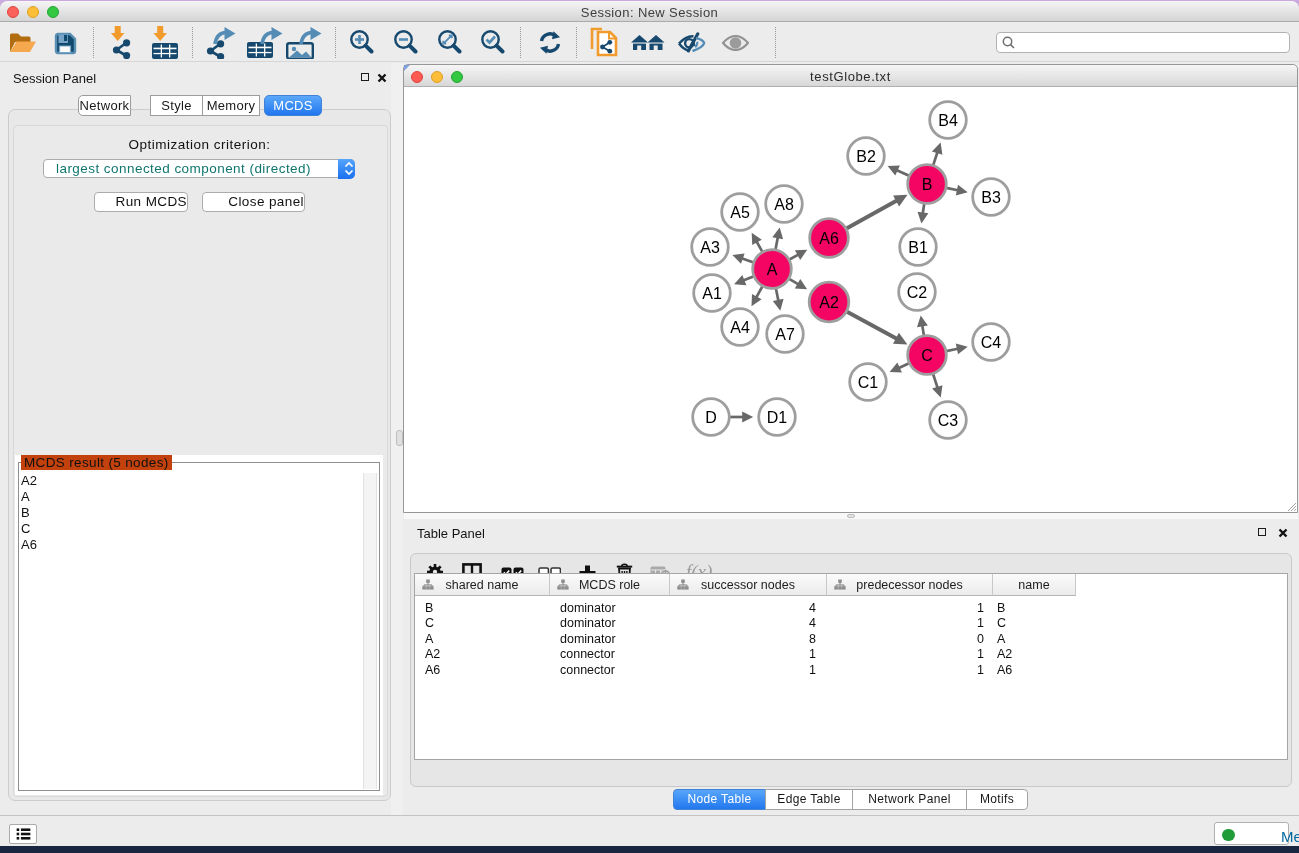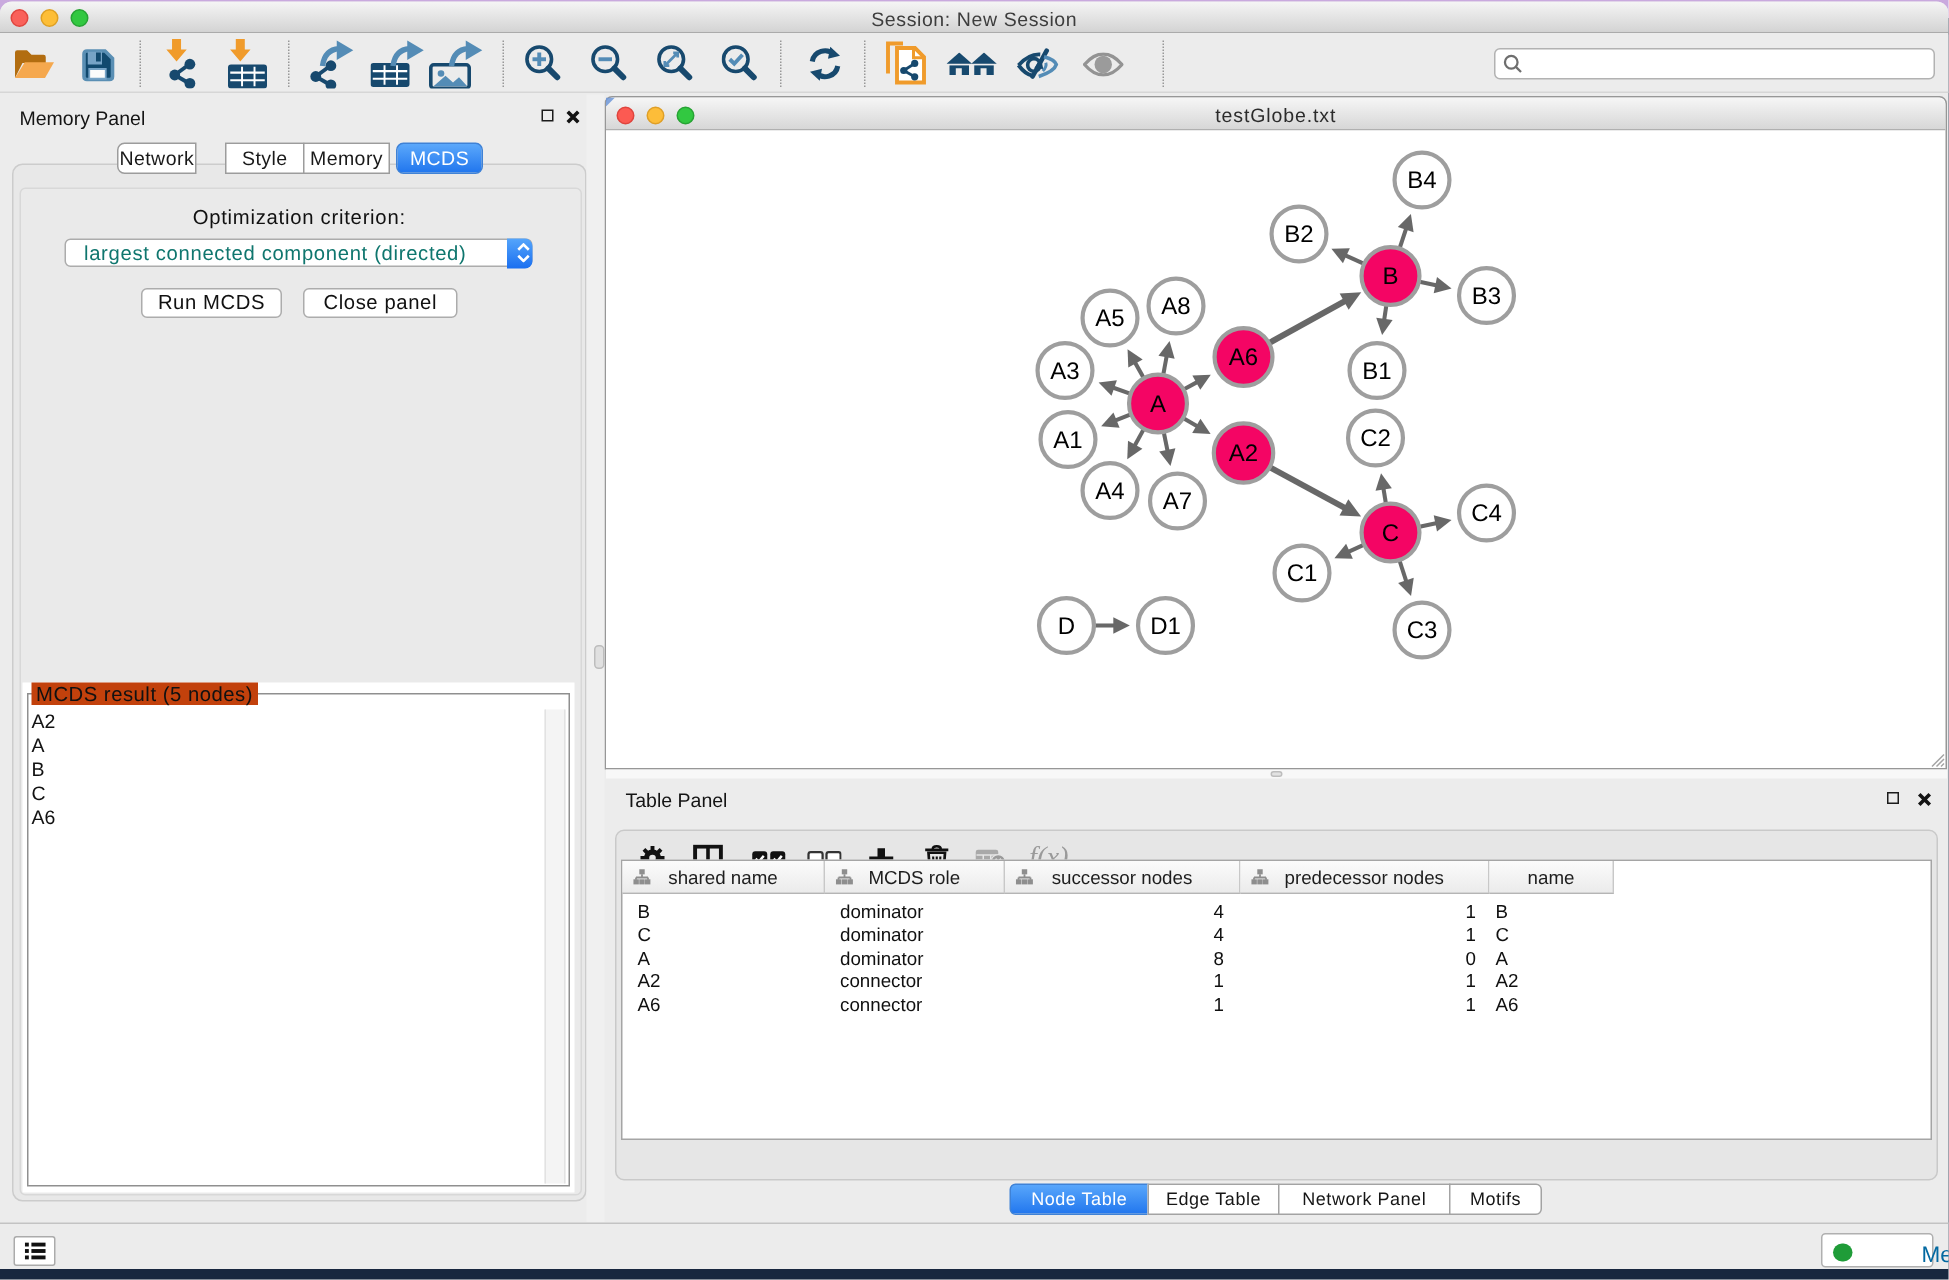--- a/index.html
+++ b/index.html
@@ -11,21 +11,21 @@
 #apptitle{position:absolute;left:0;top:5px;width:1299px;text-align:center;font-size:13px;letter-spacing:0.4px;color:#3d3d3d}
 #toolbar{position:absolute;left:0;top:23px;width:1299px;height:39px;background:#ececec;border-bottom:1px solid #d6d6d6}
 .tsep{position:absolute;top:27px;height:31px;width:0;border-left:1px dotted #989898}
 .tico{position:absolute}
 #searchbox{position:absolute;left:996px;top:32px;width:294px;height:21px;background:#fff;border:1px solid #b2b2b2;border-radius:4px}
 .ptitle{font-size:13px;color:#141414;position:absolute}
 .sqico{position:absolute;width:8px;height:8px;border:1.5px solid #1b1b1b}
 .tabs{position:absolute;height:20px}
 .tab{position:absolute;top:0;height:21px;background:#fff;border:1px solid #9c9c9c;font-size:13px;letter-spacing:0.3px;color:#191919;text-align:center;line-height:19px}
 .tabsel{background:linear-gradient(#5ba8fb,#2176ee);color:#fff;border-color:#3f82d6}
-.btn{position:absolute;background:#fff;border:1px solid #acacac;border-radius:4px;font-size:13.5px;letter-spacing:0.4px;color:#111;text-align:center}
+.btn{position:absolute;background:#fff;border:1px solid #acacac;border-radius:4px;font-size:13.5px;letter-spacing:0.4px;color:#111;text-align:right}
 #cp-outer{position:absolute;left:8px;top:109px;width:383px;height:692px;border:1px solid #cccccc;border-radius:7px;background:#e8e8e8}
 #cp-inner{position:absolute;left:12.5px;top:125px;width:375px;height:672px;border:1px solid #d8d8d8;border-radius:4px;background:#eaeaea}
 #mcds-white{position:absolute;left:15px;top:455px;width:368px;height:340px;background:#fff}
 #mcds-field{position:absolute;left:18px;top:462px;width:362px;height:329px;border:1px solid #8f8f8f}
 #mcds-legend{position:absolute;left:21px;top:455px;font-size:13.5px;letter-spacing:0.35px;color:#111;background:#c2410c;padding:0 3px}
 #mcds-list{position:absolute;left:21px;top:473px;font-size:13px;color:#111;line-height:15.9px}
 #mcds-sb{position:absolute;left:363px;top:473px;width:14px;height:316px;background:#f4f4f4;border-left:1px solid #e2e2e2;border-right:1px solid #e2e2e2}
 #netwin{position:absolute;left:403px;top:64px;width:895px;height:449px;background:#fff;border:1px solid #979797;border-radius:5px 5px 0 0}
 #nettitle{position:absolute;left:0;top:0;width:893px;height:22px;background:linear-gradient(#f6f6f6,#d7d7d7);border-bottom:1px solid #b0b0b0;border-radius:5px 5px 0 0}
 #netname{position:absolute;left:0;top:4px;width:893px;text-align:center;font-size:13px;letter-spacing:0.6px;color:#2b2b2b}
@@ -182,21 +182,21 @@
 <svg class="tico" style="left:722px;top:35px" width="27" height="16" viewBox="0 0 27 16">
 <path d="M1,8 Q7,1 13.5,1 T26,8 Q20,15 13.5,15 T1,8 Z" fill="none" stroke="#939393" stroke-width="2.2"></path>
 <circle cx="13.5" cy="8" r="5.8" fill="#9b9b9b"></circle>
 </svg>
 <div id="searchbox"></div>
 <svg class="tico" style="left:1002px;top:36px" width="14" height="14" viewBox="0 0 14 14">
 <circle cx="5.5" cy="5.5" r="4.2" fill="none" stroke="#6e6e6e" stroke-width="1.5"></circle>
 <line x1="8.6" y1="8.6" x2="12" y2="12" stroke="#6e6e6e" stroke-width="1.5"></line>
 </svg>
 
-<div class="ptitle" style="left:13px;top:71px">Memory Panel</div>
+<div class="ptitle" style="left:13px;top:71px">Session Panel</div>
 <div class="sqico" style="left:361px;top:73px"></div>
 <svg class="abs" style="left:377px;top:73px" width="10" height="10" viewBox="0 0 10 10">
 <path d="M1.5,1.5 L8.5,8.5 M8.5,1.5 L1.5,8.5" stroke="#141414" stroke-width="2.4"></path>
   </svg>
 <div id="cp-outer"></div>
 <div id="cp-inner"></div>
 <div class="tabs" style="left:78px;top:95px">
  <div class="tab" style="left:0;width:53px;border-radius:5px 0 0 5px">Network</div>
  <div class="tab" style="left:72px;width:53px">Style</div>
  <div class="tab" style="left:124px;width:58px">Memory</div>

